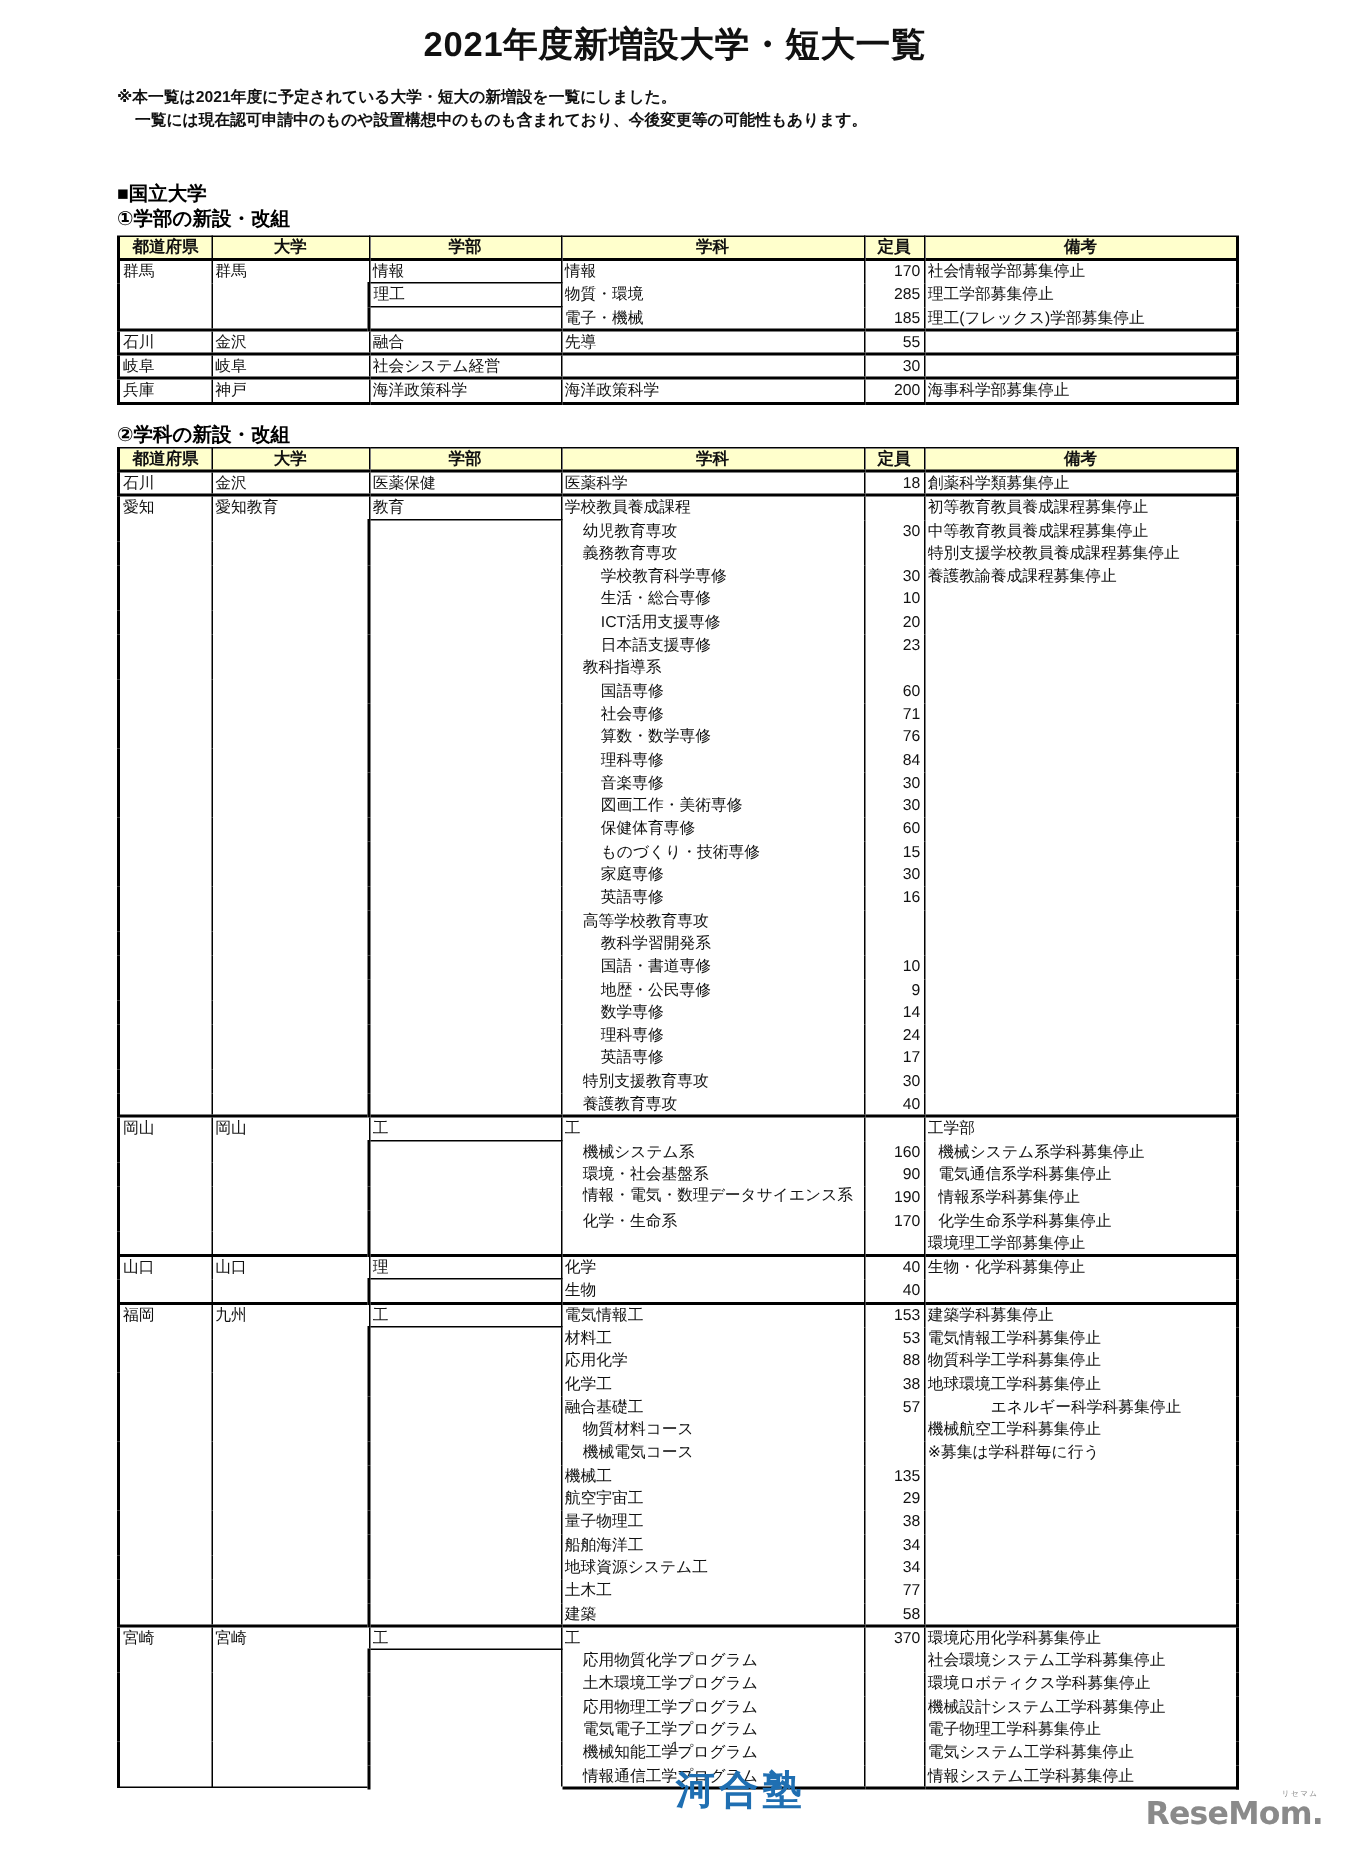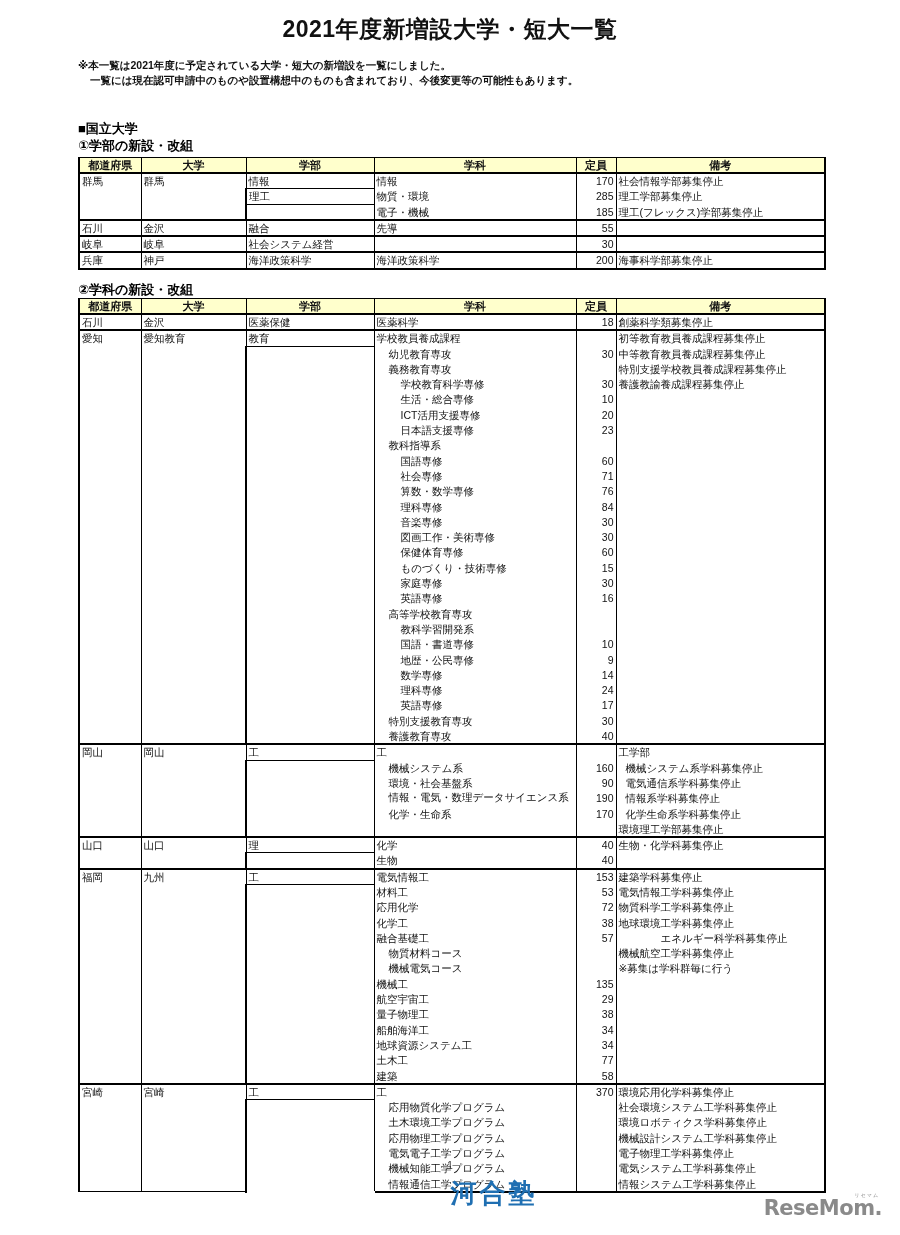--- a/index.html
+++ b/index.html
@@ -681,21 +681,21 @@
           <td class="quota" style="border-bottom-color: transparent; border-top-color: transparent;">53</td>
           <td class="note" style="border-bottom-color: transparent; border-top-color: transparent;">
             <span class="nind0">電気情報工学科募集停止</span>
           </td>
         </tr>
         <tr>
           <td style="border-bottom-color: transparent; border-top-color: transparent;"></td>
           <td class="dept" style="border-bottom-color: transparent; border-top-color: transparent;">
             <span class="ind0">応用化学</span>
           </td>
-          <td class="quota" style="border-bottom-color: transparent; border-top-color: transparent;">72</td>
+          <td class="quota" style="border-bottom-color: transparent; border-top-color: transparent;">88</td>
           <td class="note" style="border-bottom-color: transparent; border-top-color: transparent;">
             <span class="nind0">物質科学工学科募集停止</span>
           </td>
         </tr>
         <tr>
           <td style="border-bottom-color: transparent; border-top-color: transparent;"></td>
           <td class="dept" style="border-bottom-color: transparent; border-top-color: transparent;">
             <span class="ind0">化学工</span>
           </td>
           <td class="quota" style="border-bottom-color: transparent; border-top-color: transparent;">38</td>

